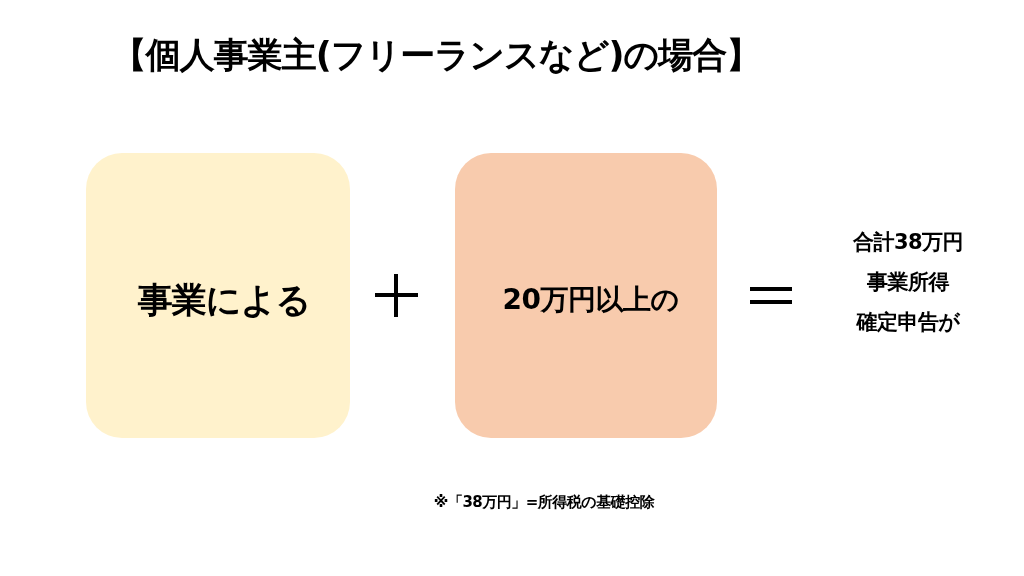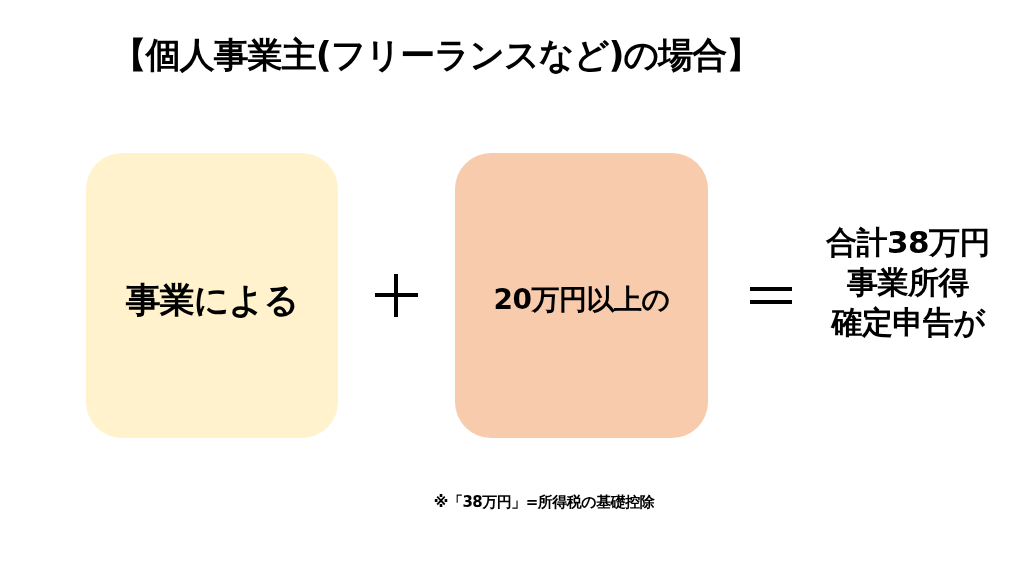--- a/index.html
+++ b/index.html
@@ -36,25 +36,27 @@
       flex-direction: column;
       align-items: center;
       justify-content: center;
       text-align: center;
       font-weight: bold;
     }
     .box-1 {
       left: 86px;
       width: 252px;
       background: #FFF2CC;
+      padding-left: 12px;
     }
     .box-2 {
       left: 455px;
       width: 253px;
       background: #F8CBAD;
+      padding-left: 9px;
     }
     .box-1 .line {
       font-size: 35px;
       line-height: 45px;
       white-space: nowrap;
       letter-spacing: -1px;
     }
     .box-2 .line {
       font-size: 28px;
       line-height: 34px;
@@ -102,21 +104,21 @@
 
     .result {
       position: absolute;
       left: 800px;
       top: 222px;
       width: 216px;
       text-align: center;
       font-weight: bold;
     }
     .result .line {
-      font-size: 31px;
+      font-size: 21px;
       line-height: 40px;
       white-space: nowrap;
       letter-spacing: -0.5px;
     }
     .footnote {
       position: absolute;
       left: 0;
       top: 486px;
       width: 1024px;
       text-align: center;

